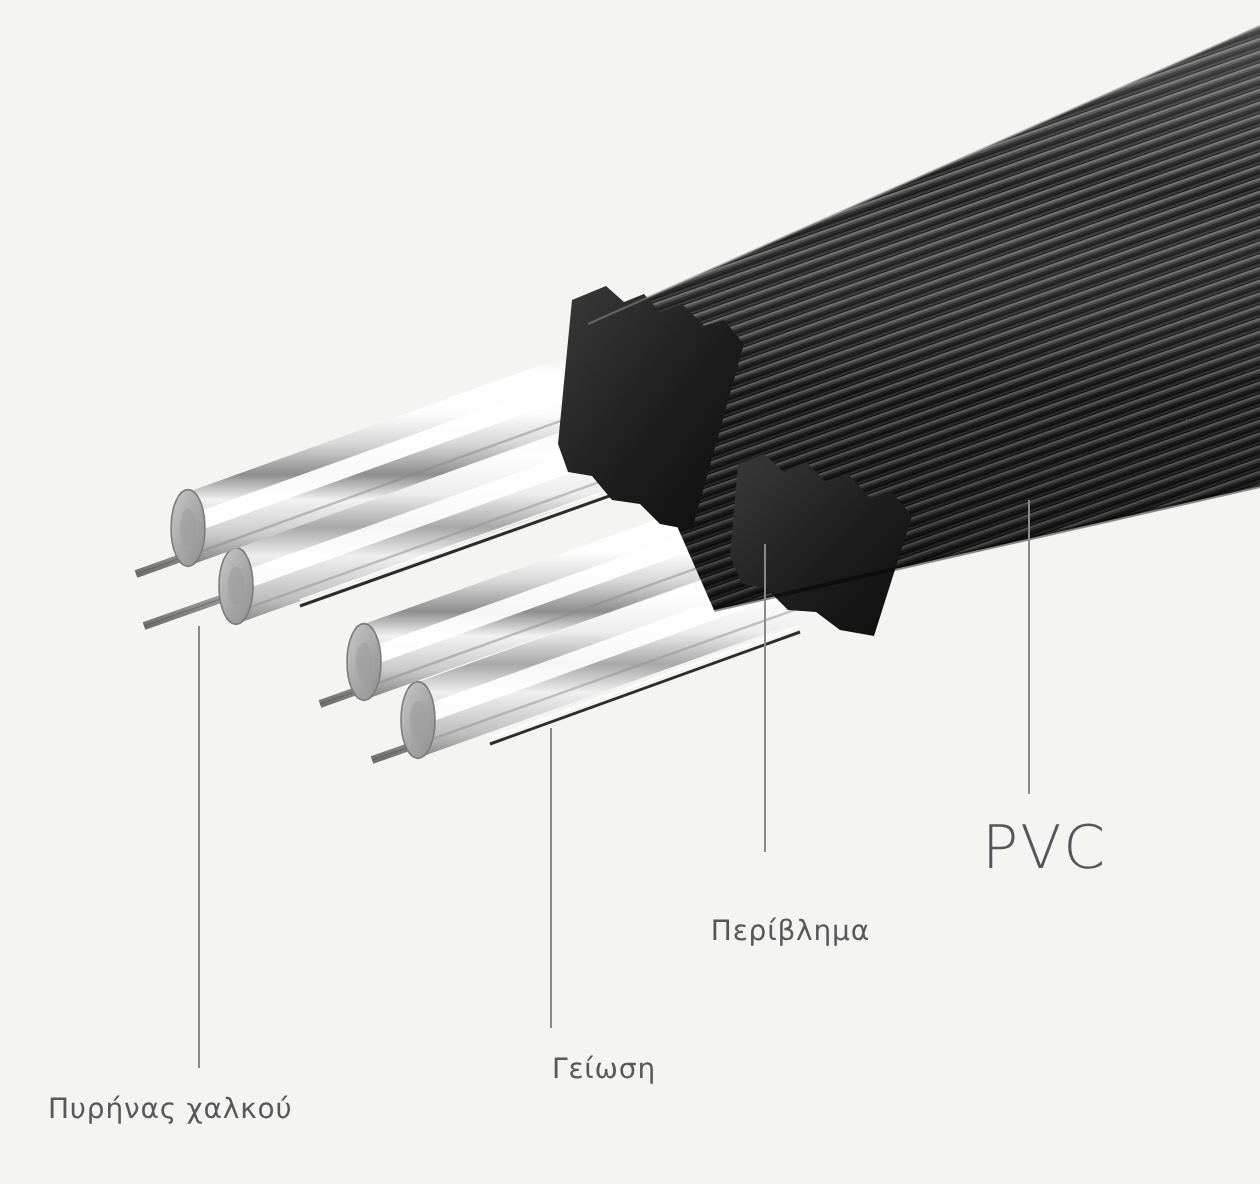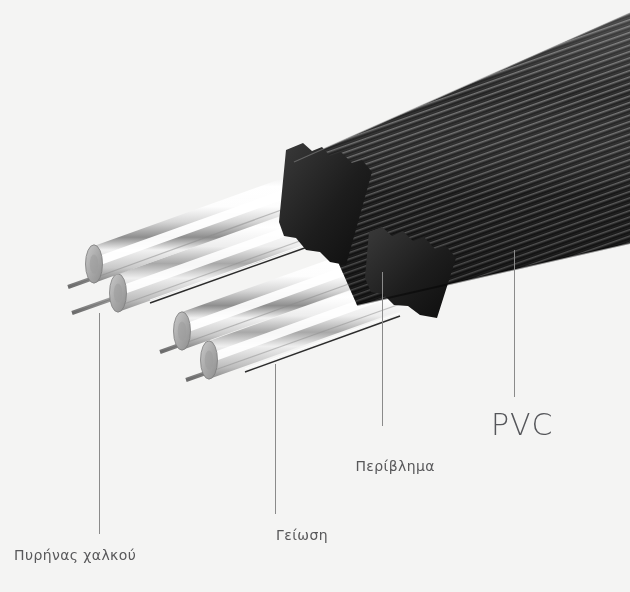--- a/index.html
+++ b/index.html
@@ -176,21 +176,21 @@
 
       <path d="M357,305 L630,243" stroke="#000000" stroke-width="2" fill="none" opacity=".45"></path>
     </g>
   </svg>
 
   <div class="leader" style="left:99px;  top:313px; height:221px;"></div>
   <div class="leader" style="left:275px; top:364px; height:150px;"></div>
   <div class="leader" style="left:382px; top:272px; height:154px;"></div>
   <div class="leader" style="left:514px; top:250px; height:147px;"></div>
 
-  <div class="label" style="left:14px; top:546px;">Πυρήνας χαλκού</div>
+  <div class="label" style="left:24px; top:546px;">Πυρήνας χαλκού</div>
 
   <div class="label" style="left:240px; top:526px;margin-left:36px;">Γείωση</div>
 
   <div class="label" style="left:336px; top:438px;">
     <span>Περίβλημα</span><br>
   </div>
 
   <div class="label big" style="left:491px; top:404px;">PVC</div>
 
 </div>

